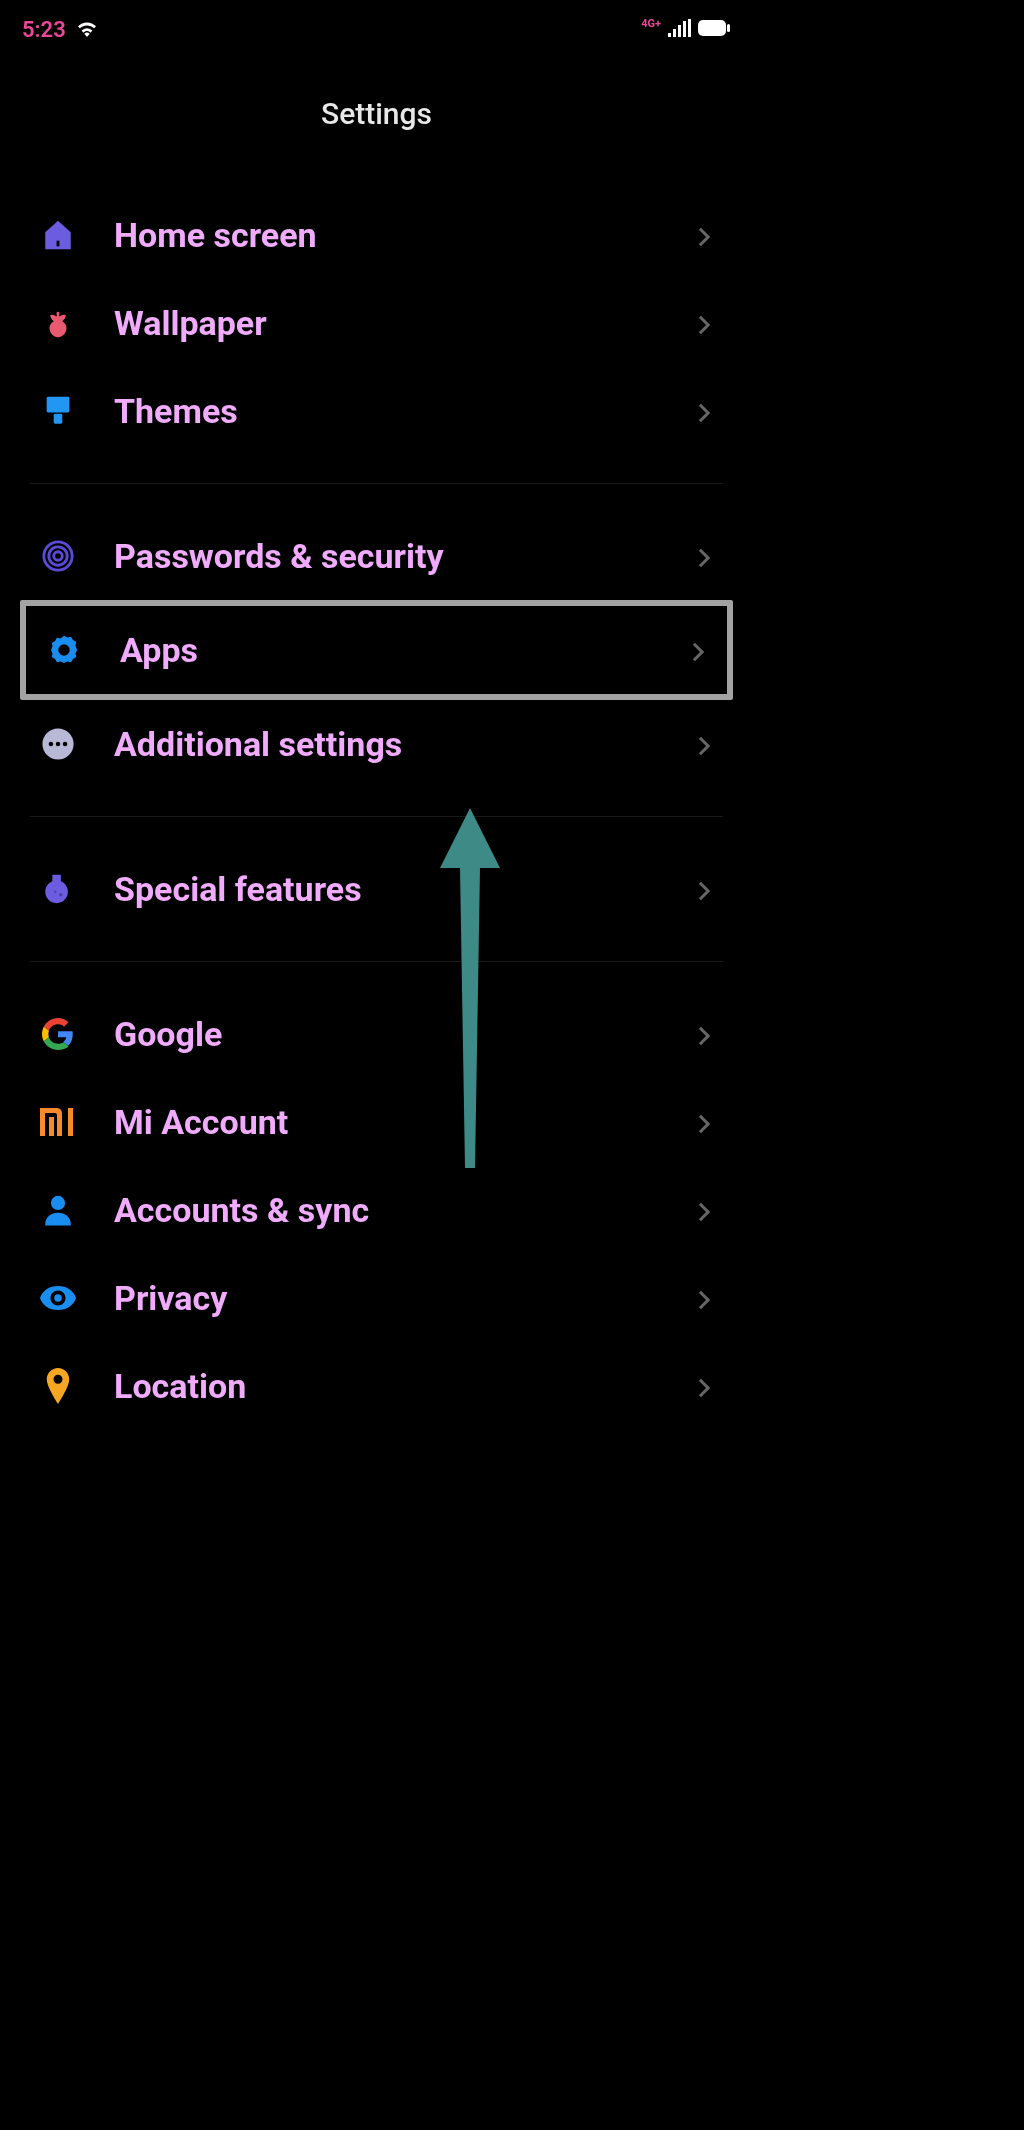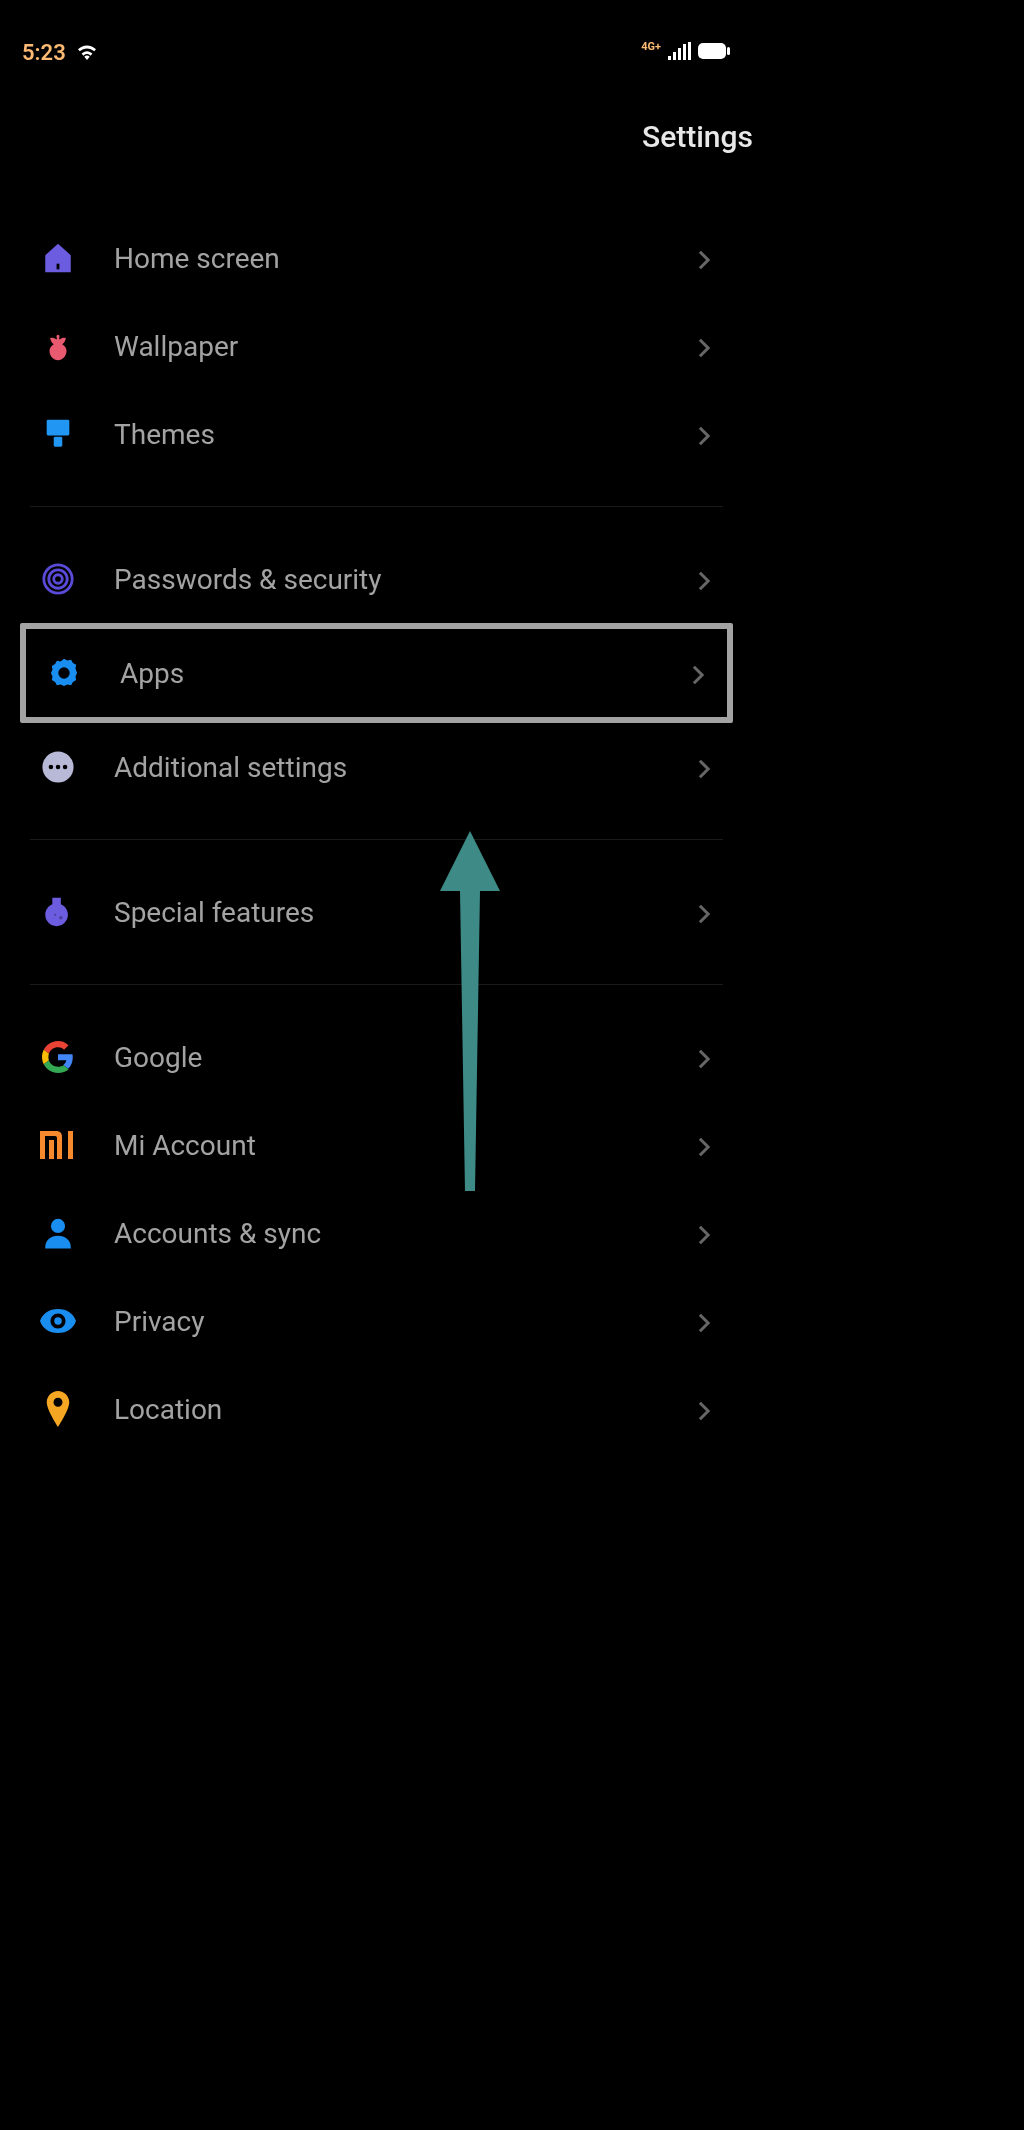--- a/index.html
+++ b/index.html
@@ -23,35 +23,34 @@
       position: relative;
     }
     .status-bar {
       display: flex;
       justify-content: space-between;
       align-items: center;
       padding: 10px 22px 0;
       height: 48px;
       font-size: 22px;
       font-weight: 600;
-      color: #fdba74;
-      margin-top: 23px;
+      color: #ec4899;
     }
     .status-right {
       display: flex;
       align-items: flex-start;
       gap: 6px;
     }
     .status-left {
       display: flex;
       align-items: center;
       gap: 10px;
     }
     .page-title {
-      text-align: right;
+      text-align: center;
       font-size: 30px;
       font-weight: 500;
       color: #e8e8e8;
       padding: 48px 0 60px;
     }
     .section {
       padding: 0 30px;
     }
     .divider {
       height: 1px;
@@ -68,23 +67,23 @@
     }
     .item-icon {
       width: 40px;
       height: 40px;
       display: flex;
       align-items: center;
       justify-content: center;
       flex-shrink: 0;
     }
     .item-label {
-      font-size: 28px;
-      font-weight: 400;
-      color: #a3a3a3;
+      font-size: 34px;
+      font-weight: 700;
+      color: #f0abfc;
       flex: 1;
     }
     .chevron {
       width: 18px;
       height: 18px;
       flex-shrink: 0;
     }
     .highlight-box {
       border: 6px solid #a3a3a3;
       border-radius: 2px;

